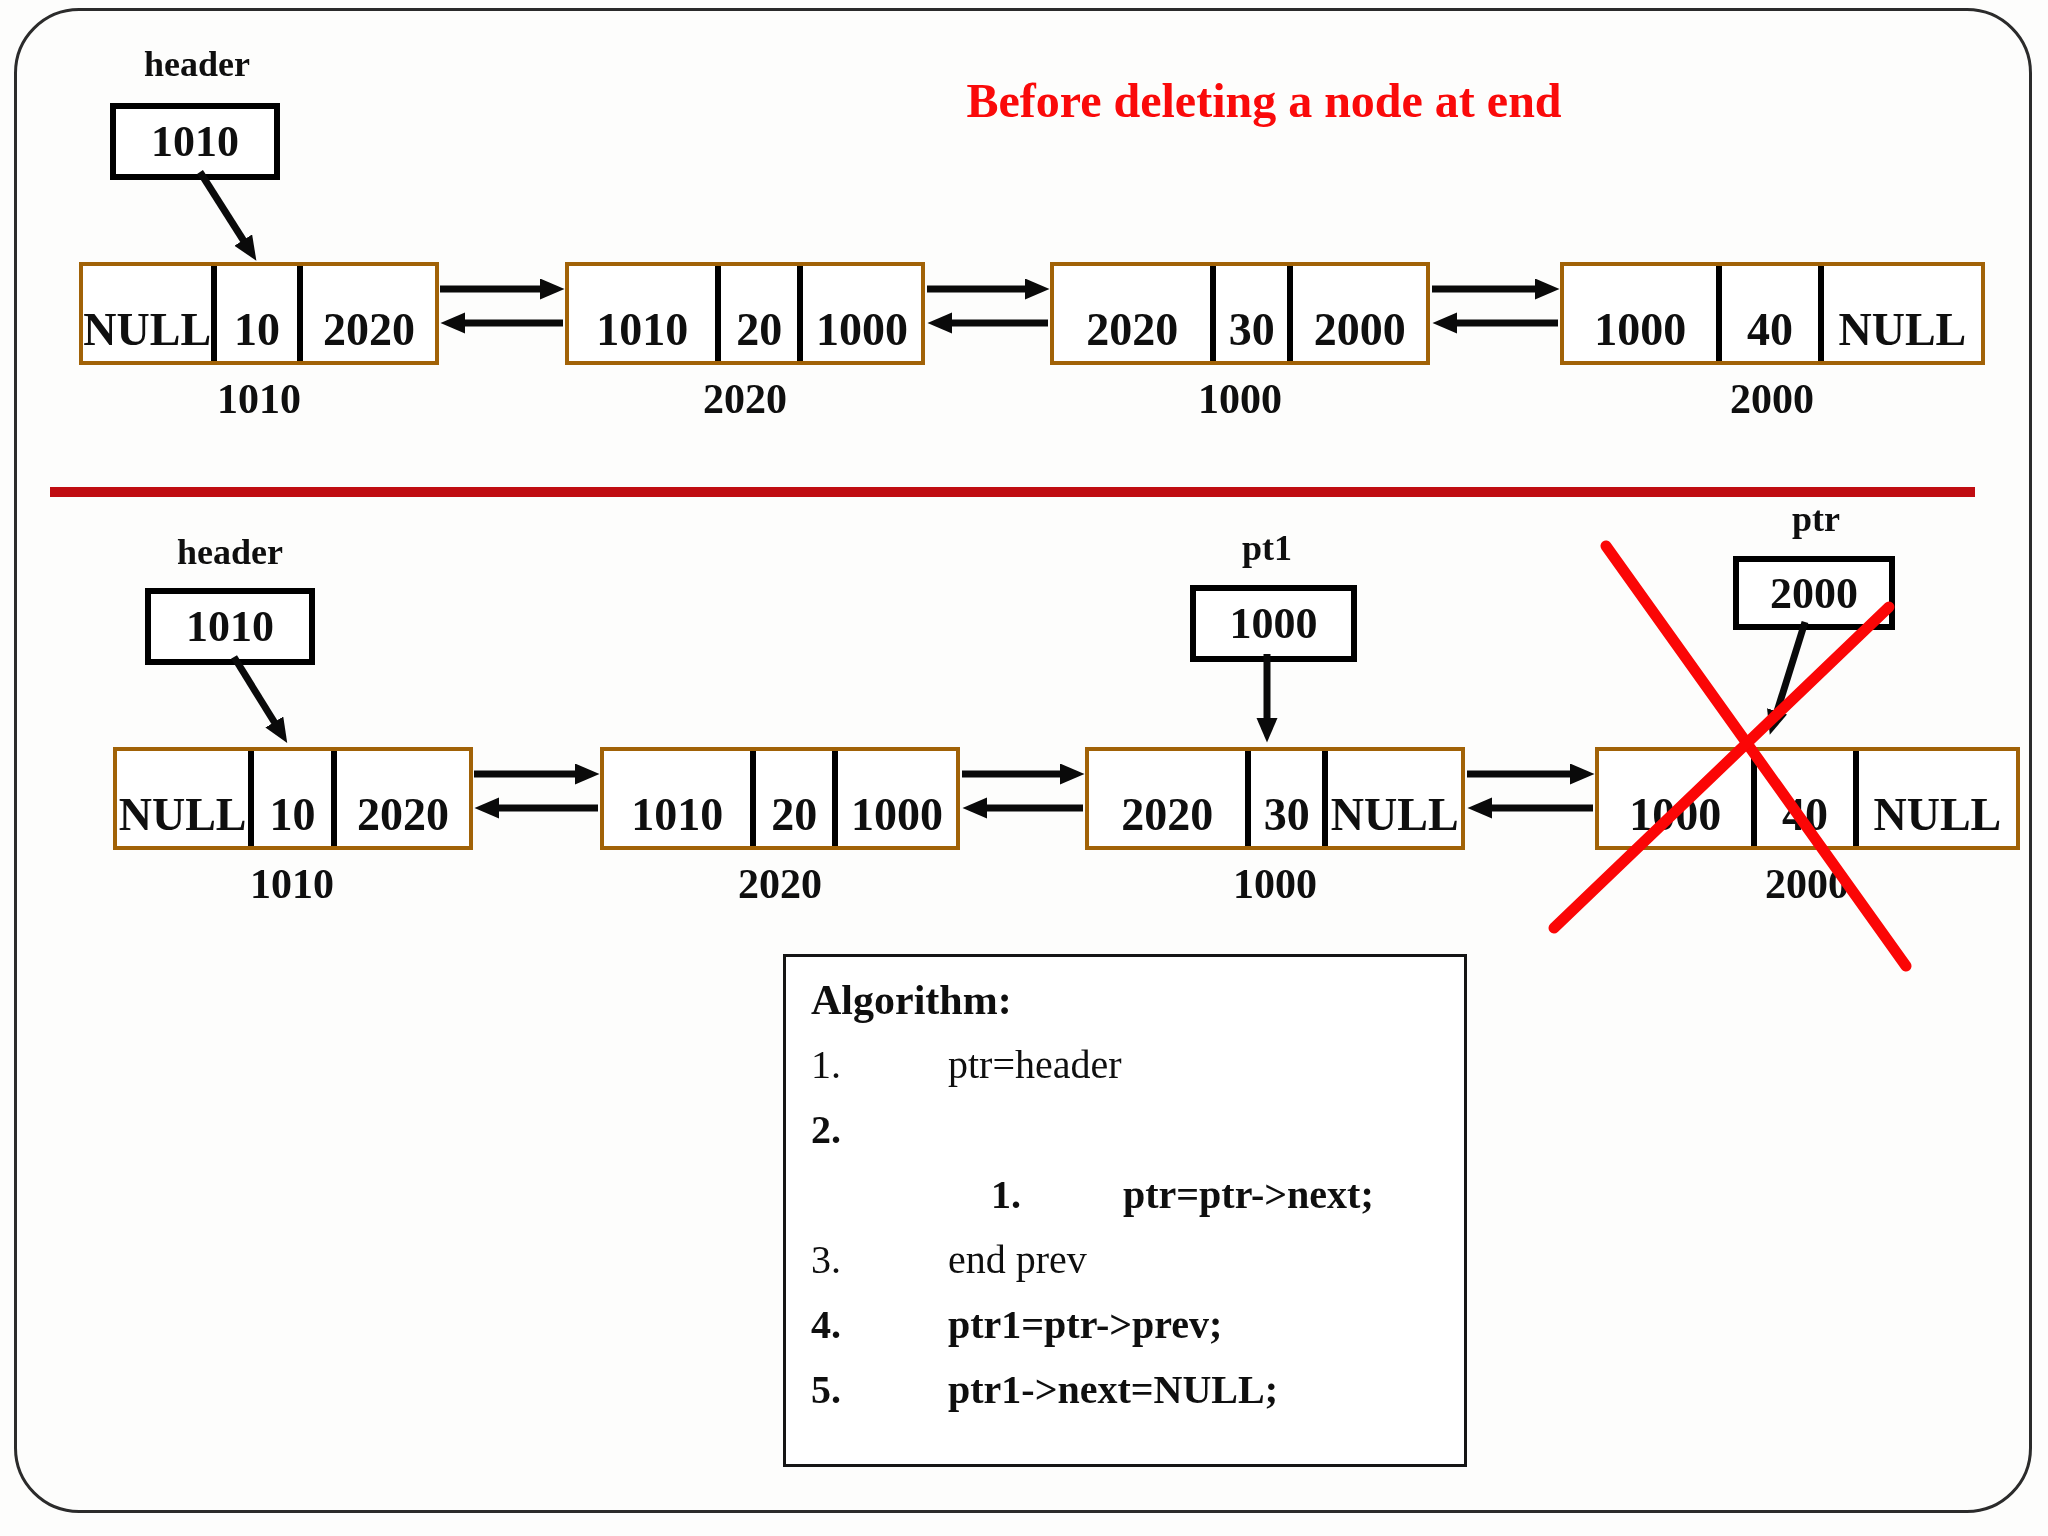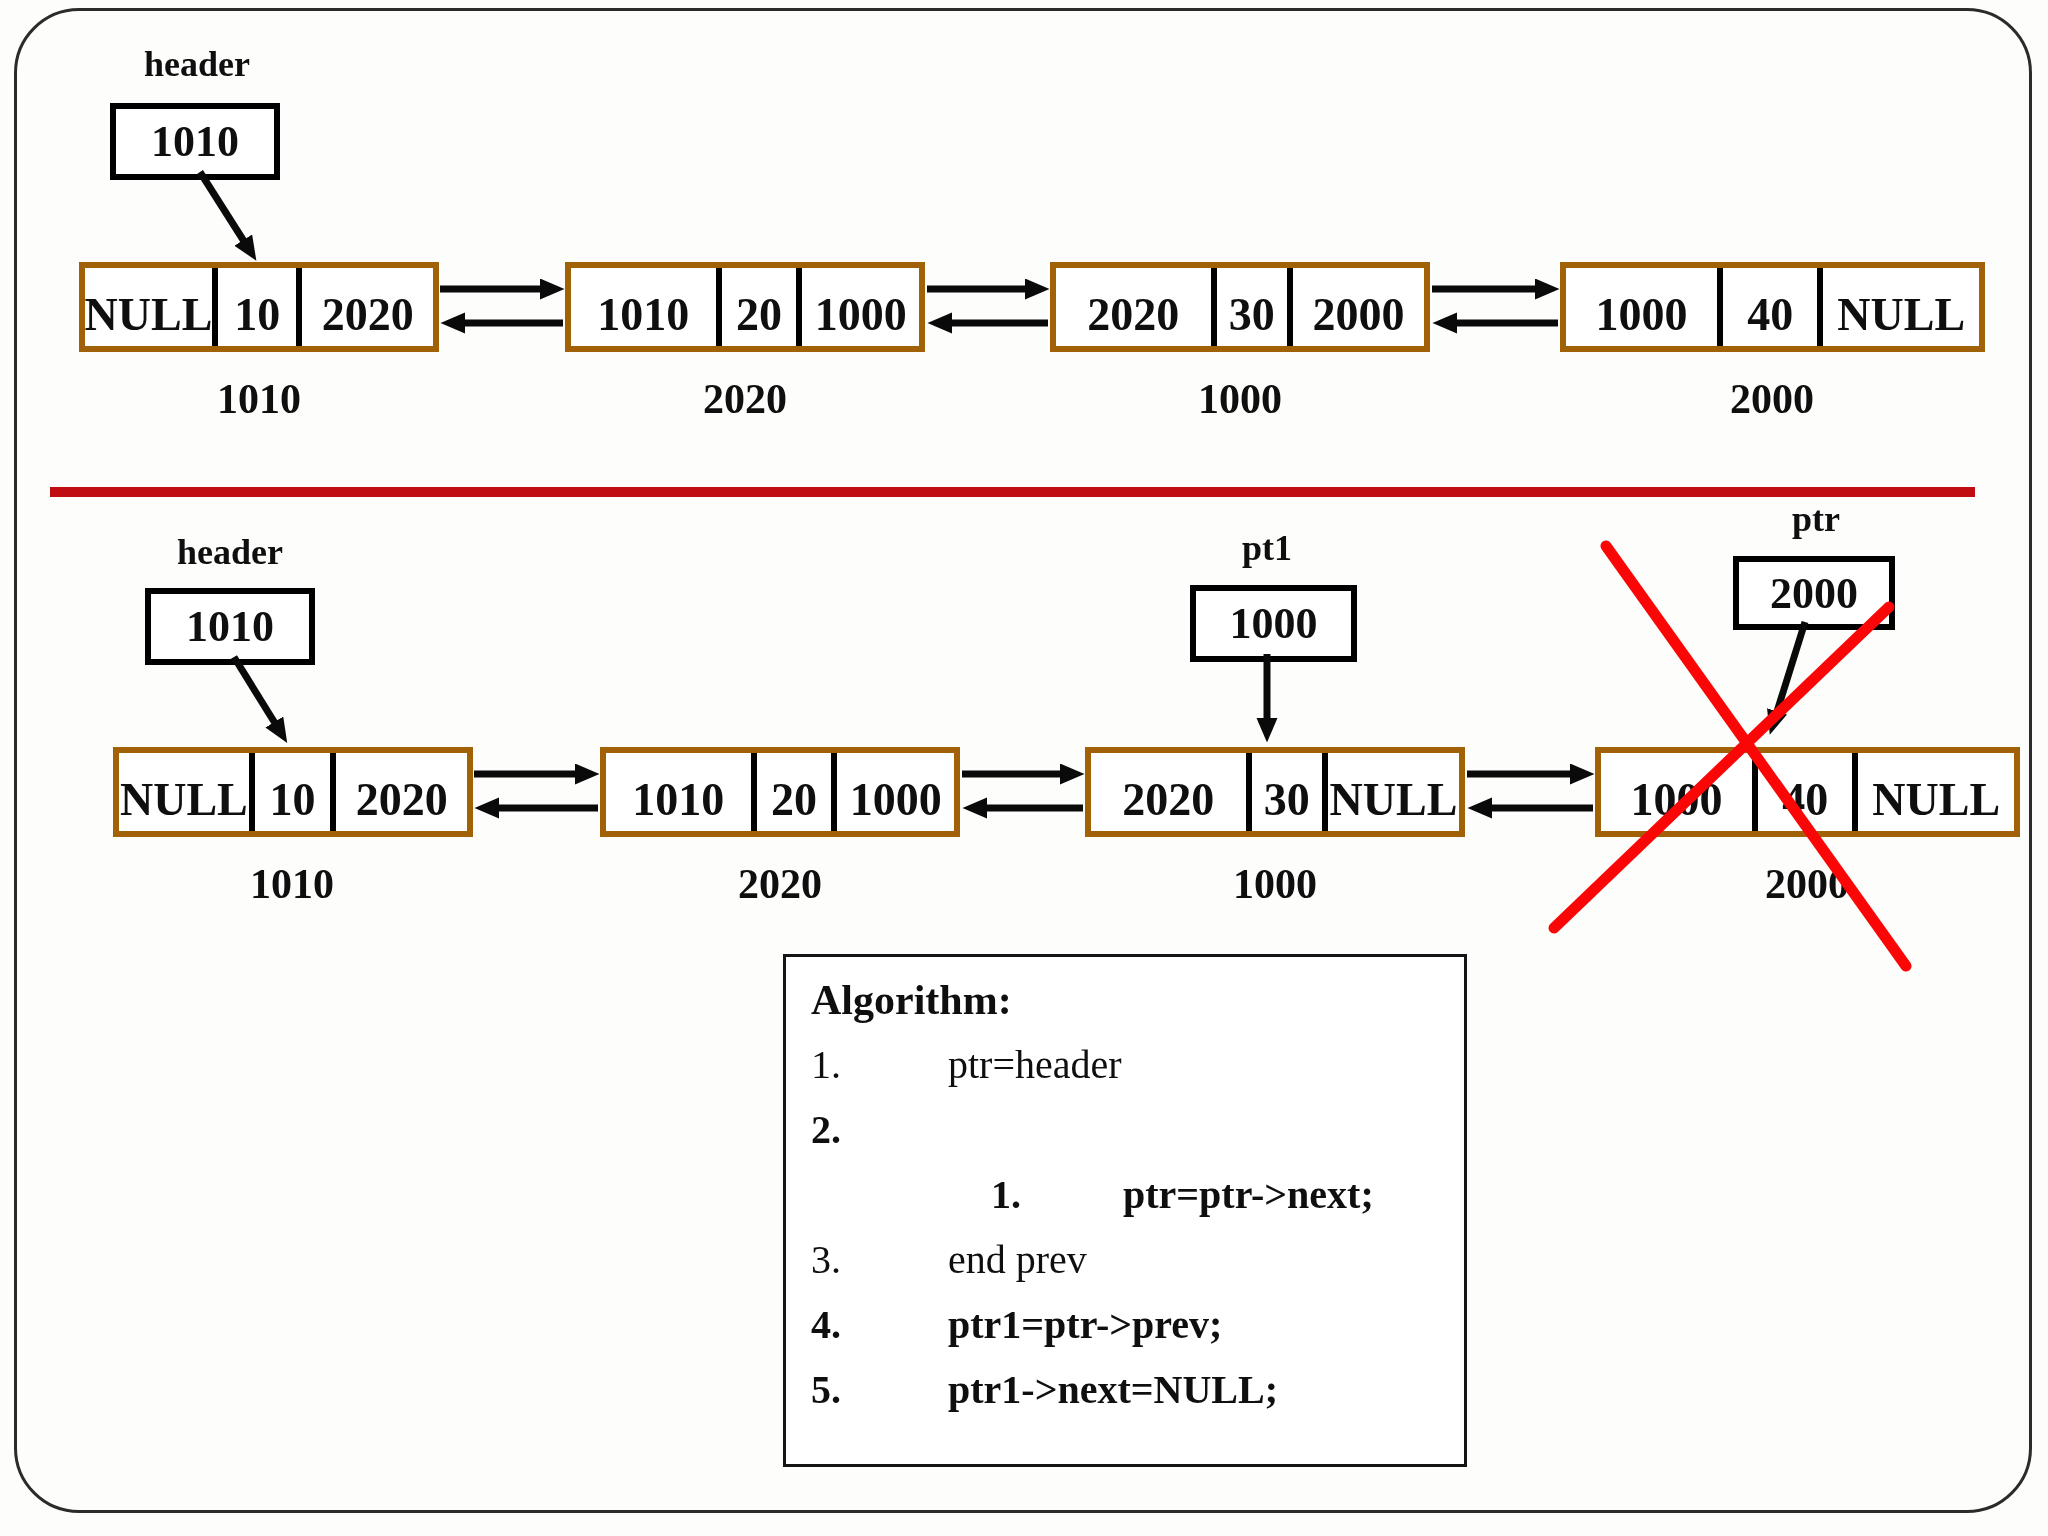--- a/index.html
+++ b/index.html
@@ -3,21 +3,21 @@
 <meta charset="utf-8">
 <style>
   html,body{margin:0;padding:0;background:#ffffff;}
   #stage{position:relative;width:2048px;height:1536px;background:#fdfdfc;overflow:hidden;
          font-family:"Liberation Serif","DejaVu Serif",serif;color:#0f0f0f;}
   .slide-border{position:absolute;left:14px;top:8px;width:2018px;height:1505px;
                 border:3px solid #2b2b2b;border-radius:65px;box-sizing:border-box;background:transparent;}
   .lbl{position:absolute;font-weight:bold;font-size:36px;text-align:center;width:200px;line-height:1.05;}
   .ptrbox{position:absolute;border:6px solid #000;background:#fff;display:flex;align-items:center;
           justify-content:center;font-weight:bold;font-size:44px;box-sizing:content-box;}
-  .node{position:absolute;display:flex;border:6px solid #a16207;background:#fff;height:90px;box-sizing:border-box;}
+  .node{position:absolute;display:flex;border:4px solid #a16207;background:#fff;height:103px;box-sizing:border-box;}
   .cell{display:flex;align-items:flex-end;justify-content:center;font-weight:bold;font-size:46px;
         line-height:1;padding-bottom:8px;box-sizing:border-box;overflow:hidden;}
   .cell + .cell{border-left:6px solid #000;}
   .addr{position:absolute;width:220px;text-align:center;font-weight:bold;font-size:42px;}
   .title{position:absolute;font-weight:bold;font-size:48px;text-align:center;color:var(--title-red,#f00);line-height:1.05;}
   .divider{position:absolute;left:50px;top:487px;width:1925px;height:10px;background:var(--divider-red,#c00);}
   .algo{position:absolute;left:783px;top:954px;width:684px;height:513px;border:3px solid #151515;
         box-sizing:border-box;padding:10px 8px 0 25px;background:#fff;}
   .algo-row{display:flex;height:65px;align-items:center;font-size:40px;white-space:nowrap;}
   .algo-head{font-weight:bold;font-size:42px;}
@@ -31,20 +31,21 @@
 </head>
 <body>
 
 <div id="stage">
   <div class="slide-border"></div>
 
   <div class="lbl" style="left:97px;top:46px;">header</div>
   <div class="ptrbox" style="left:110px;top:103px;width:158px;height:65px;">
     <span>1010</span>
   </div>
+  <div class="title" style="left:908px;top:76px;width:712px;">Before deleting a node at end</div>
 
   <div class="node" style="left:79px;top:262px;width:360px;">
     <div class="cell" style="flex:136;">NULL</div>
     <div class="cell" style="flex:84;">10</div>
     <div class="cell" style="flex:140;">2020</div>
   </div>
   <div class="node" style="left:565px;top:262px;width:360px;">
     <div class="cell" style="flex:155;">1010</div>
     <div class="cell" style="flex:80;">20</div>
     <div class="cell" style="flex:125;">1000</div>

